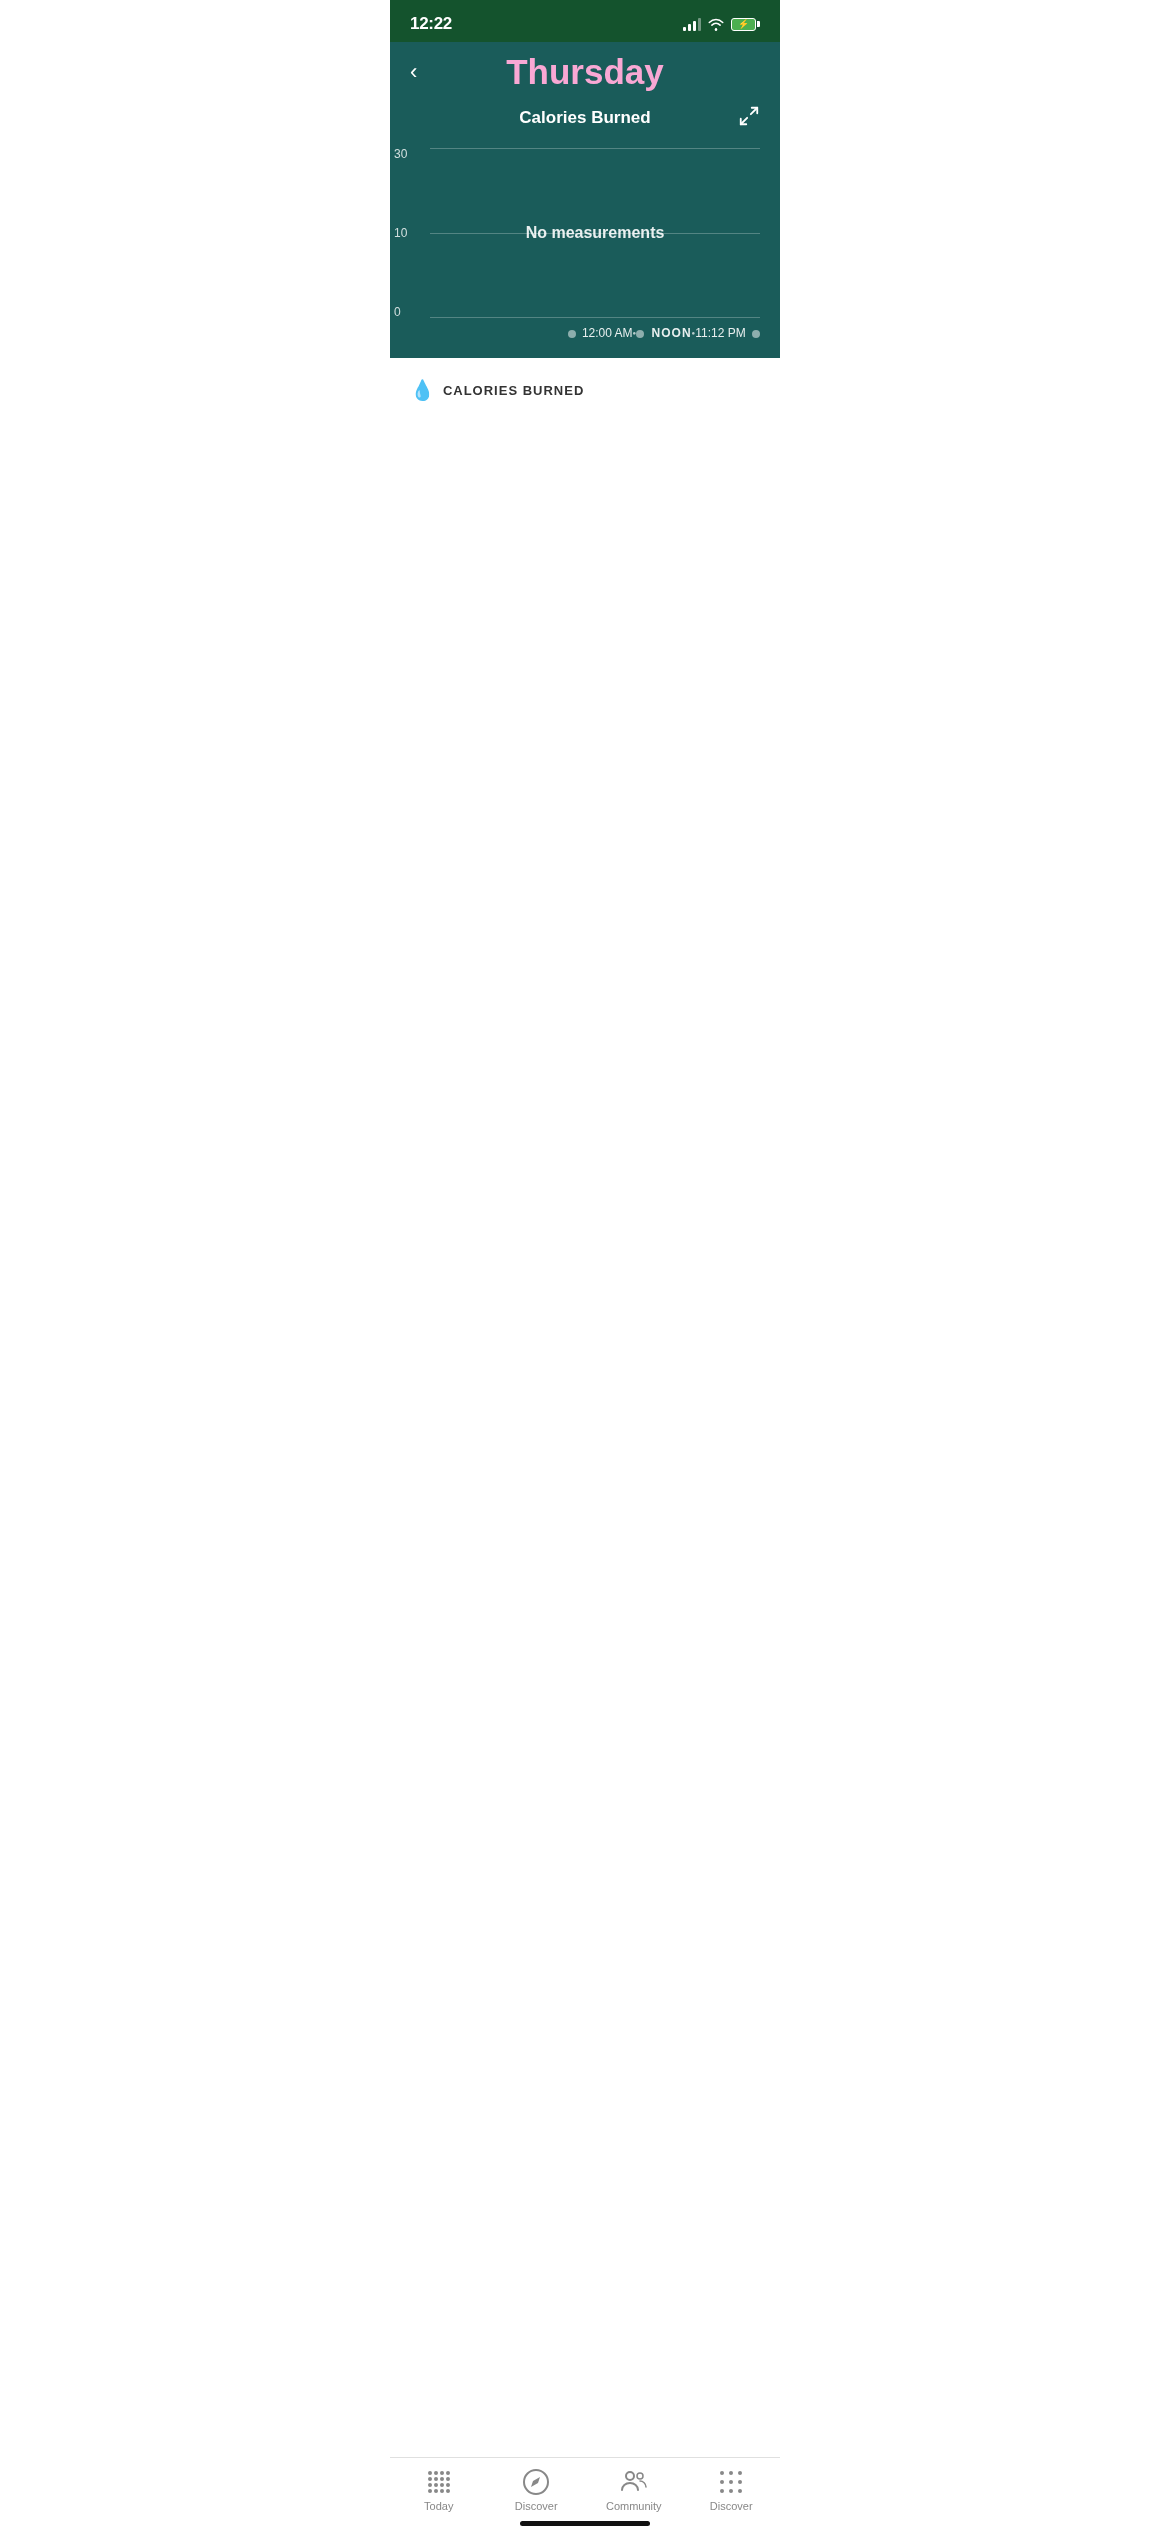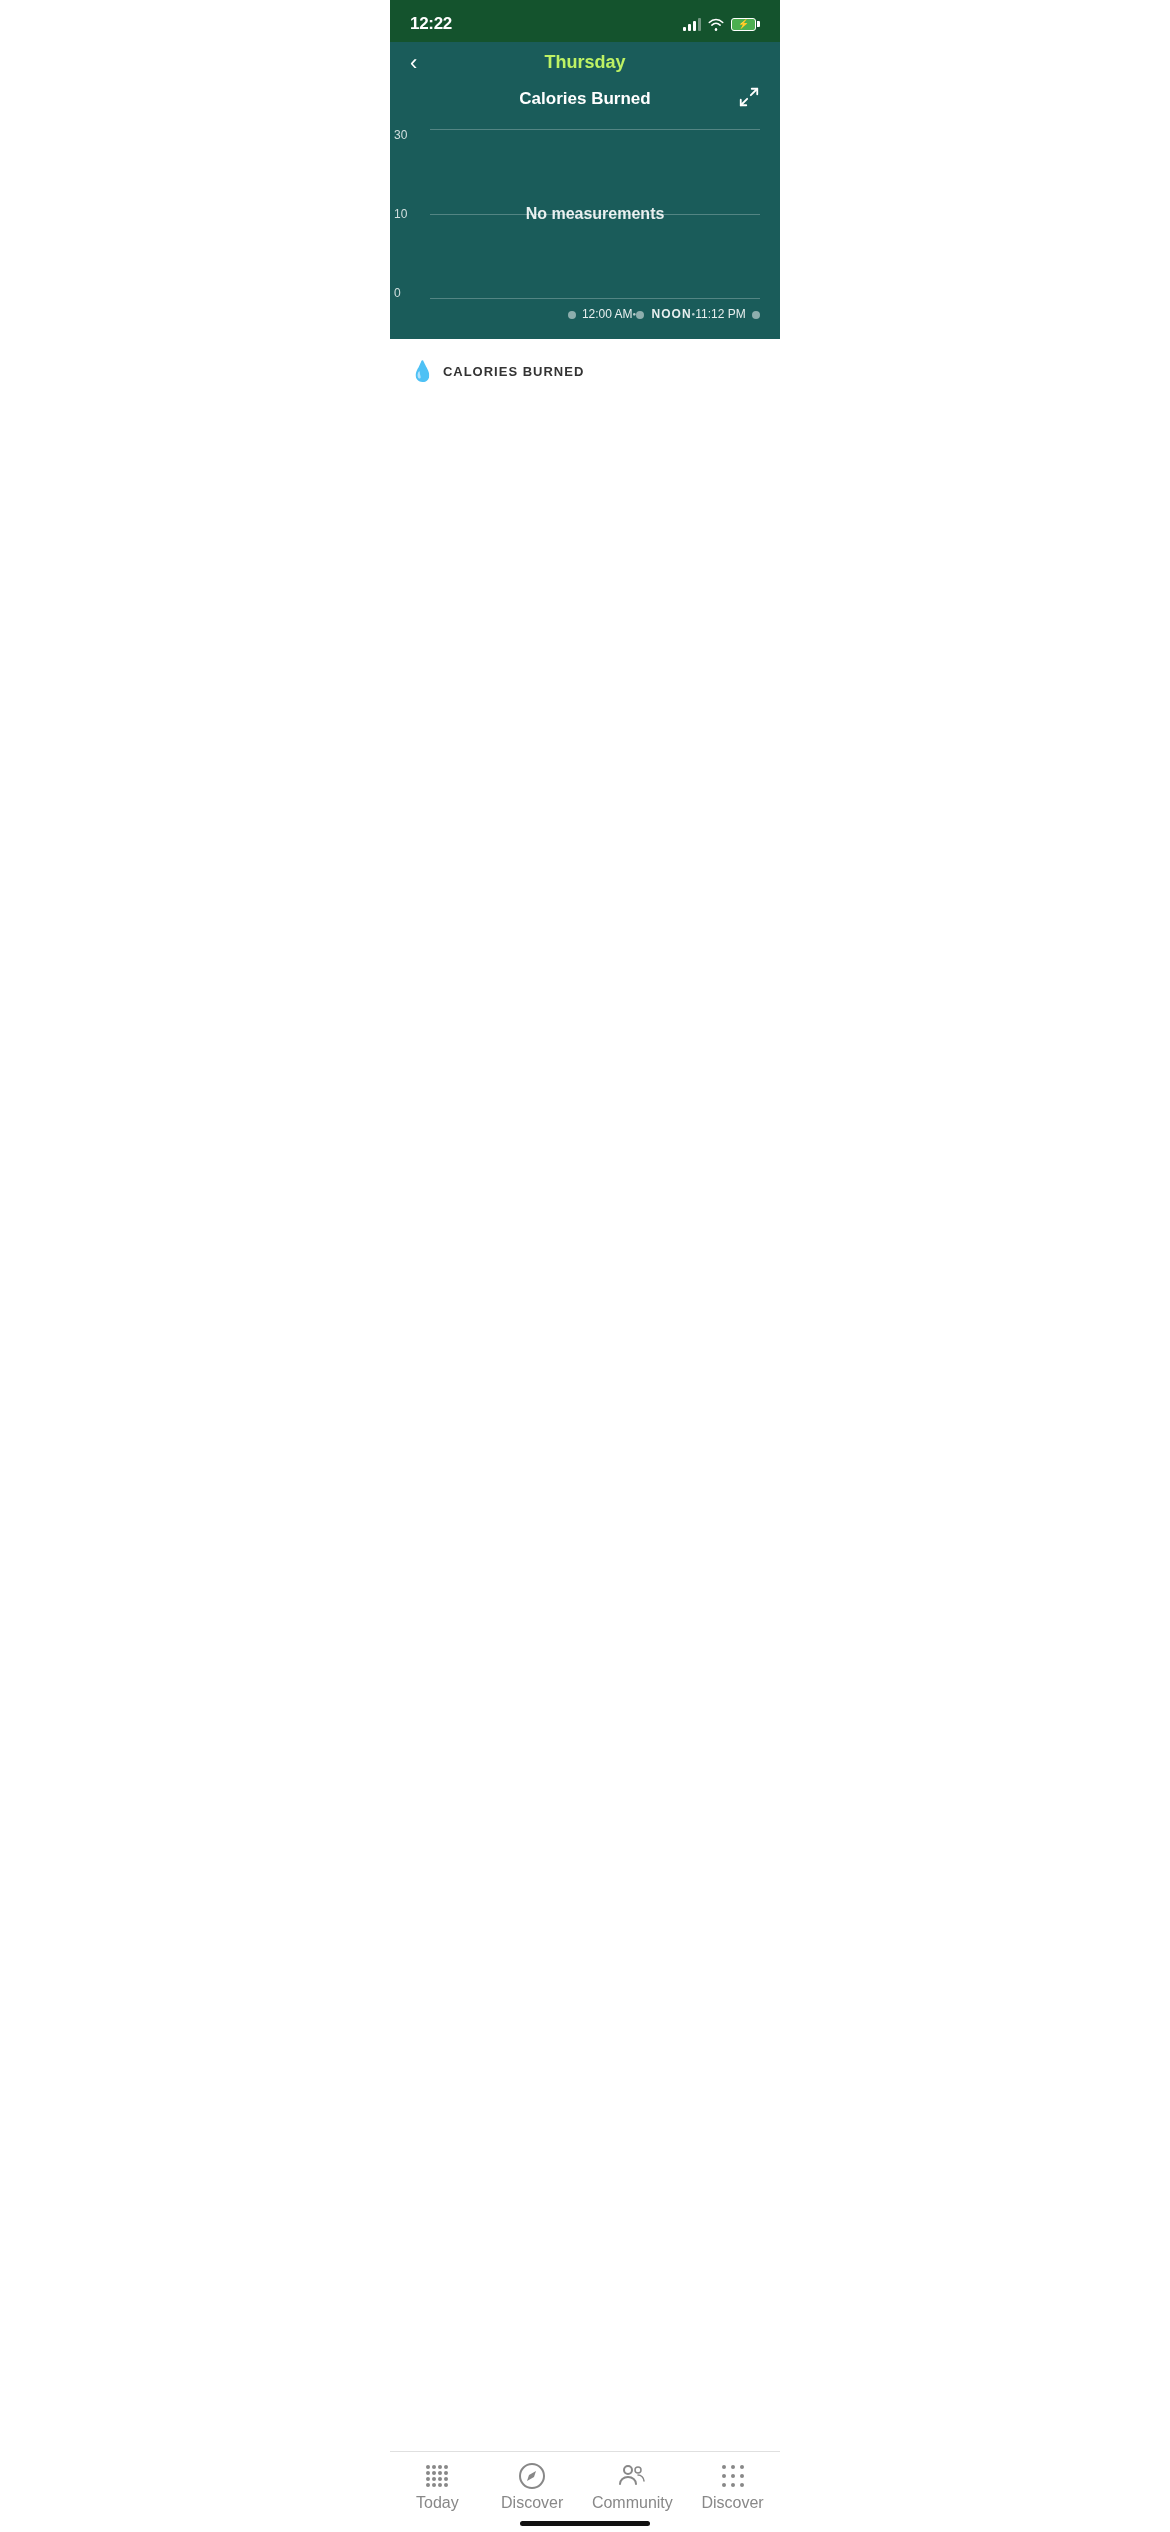--- a/index.html
+++ b/index.html
@@ -104,22 +104,22 @@
       position: absolute;
       left: 20px;
       color: white;
       font-size: 22px;
       font-weight: 300;
       cursor: pointer;
       line-height: 1;
     }
 
     .page-title {
-      color: #bef264;
-      font-size: 18px;
+      color: #f9a8d4;
+      font-size: 35px;
       font-weight: 700;
       text-align: right;
     }
 
     .chart-title-row {
       display: flex;
       justify-content: center;
       align-items: center;
       padding: 6px 20px 0px 20px;
       position: relative;
@@ -289,21 +289,21 @@
 
     .nav-icon {
       width: 28px;
       height: 28px;
       display: flex;
       align-items: center;
       justify-content: center;
     }
 
     .nav-label {
-      font-size: 16px;
+      font-size: 11px;
       color: #888;
       font-weight: 400;
     }
 
     .home-indicator {
       position: fixed;
       bottom: 6px;
       left: 50%;
       transform: translateX(-50%);
       width: 130px;

